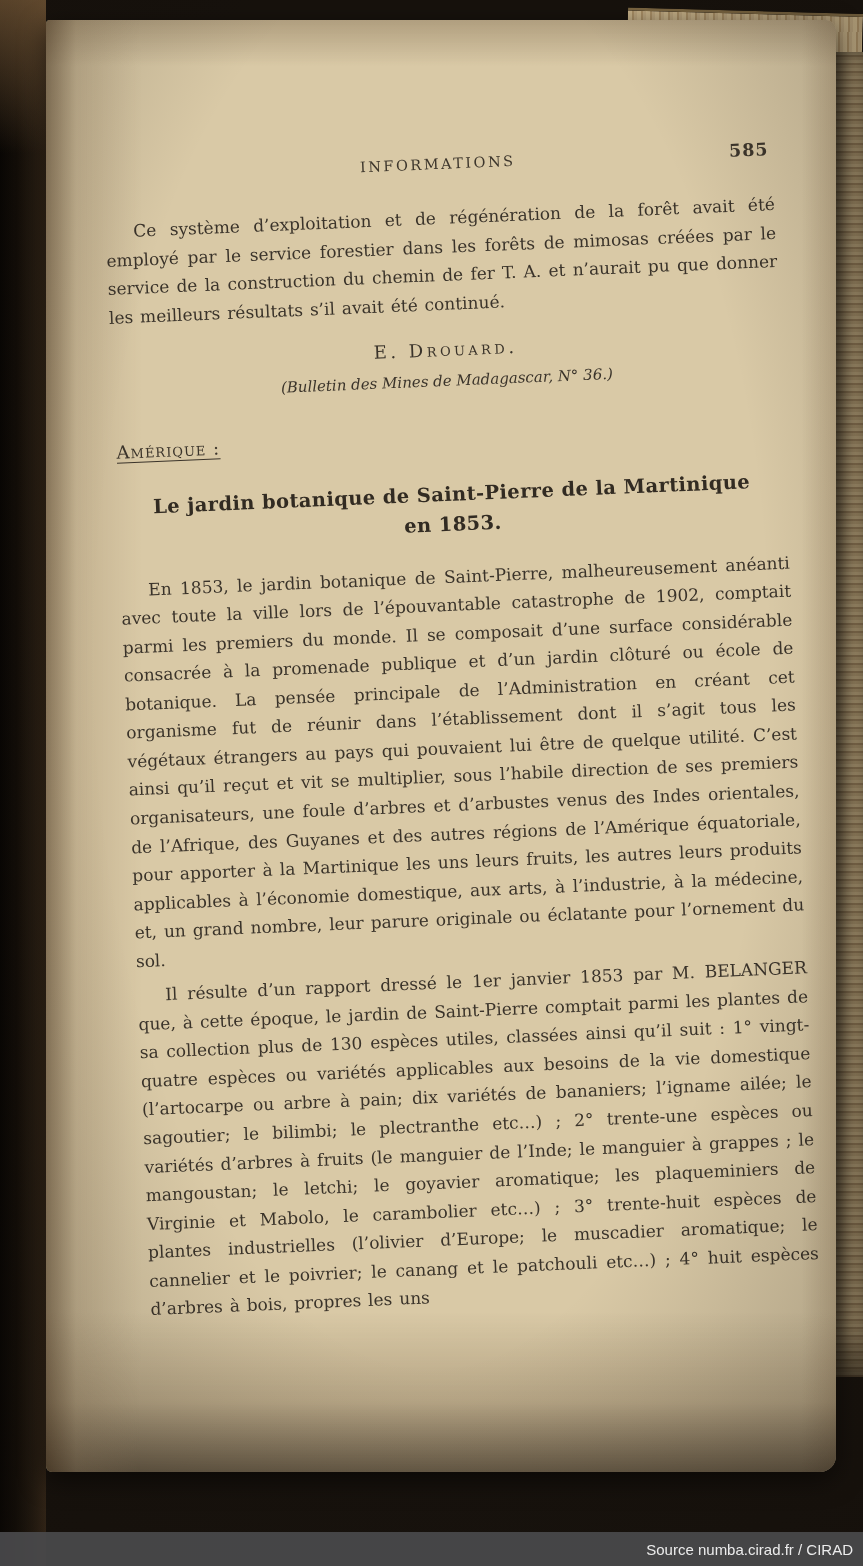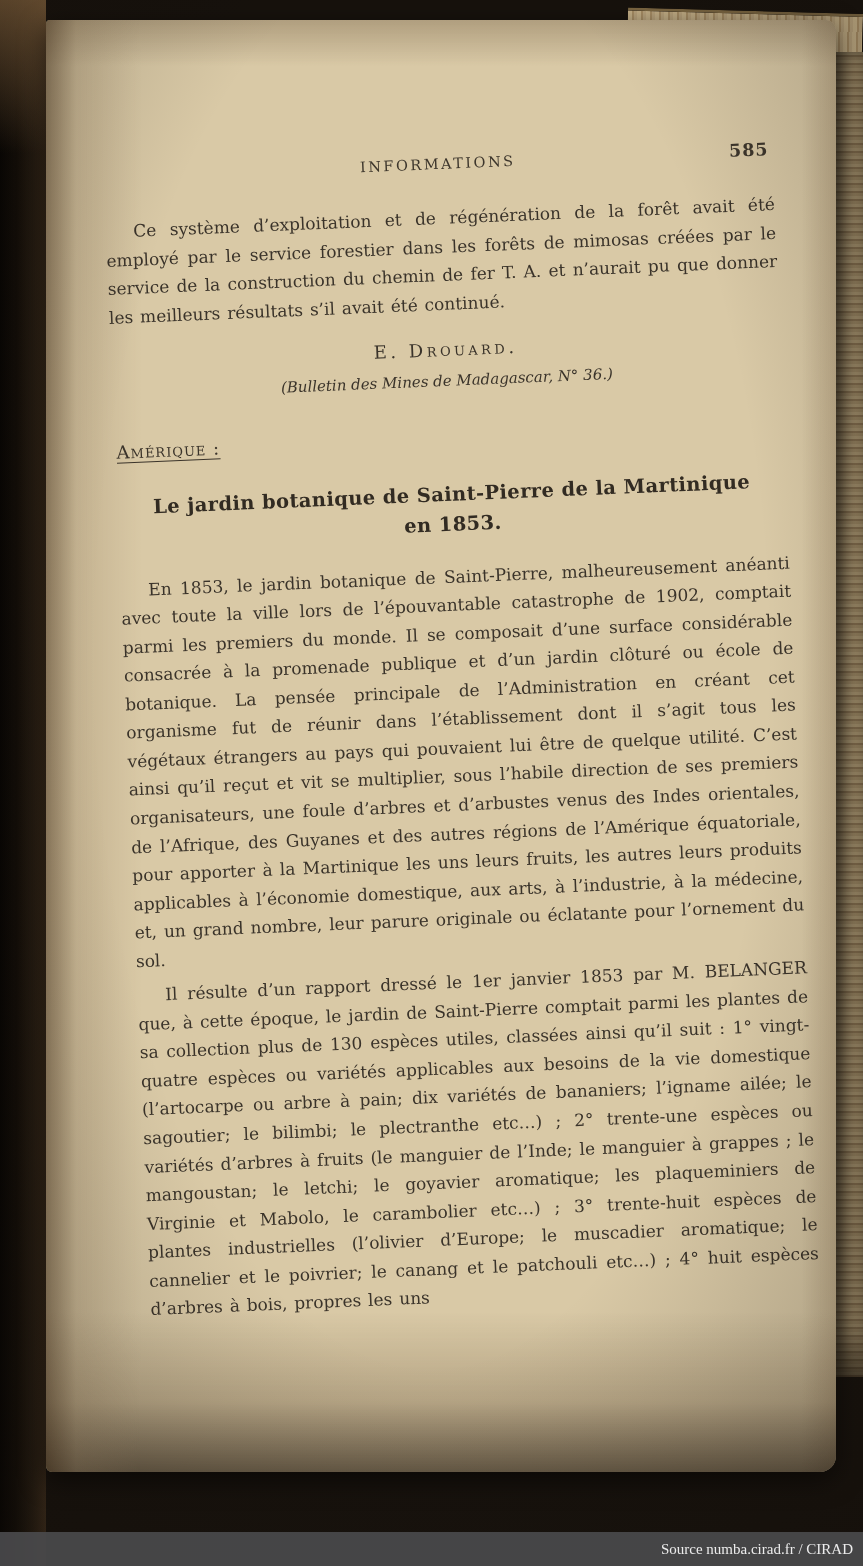--- a/index.html
+++ b/index.html
@@ -94,21 +94,21 @@
   .vignette {
     position: absolute; inset: 0; pointer-events: none;
     background: radial-gradient(ellipse at 50% 42%, rgba(0,0,0,0) 55%, rgba(18,13,8,.28) 100%);
   }
 
   
   .credit-bar {
     position: absolute; left: 0; right: 0; bottom: 0; height: 34px;
     background: rgba(74,74,76,.92);
     color: #ececec;
-    font-family: Liberation Serif, serif; font-size: 15px;
+    font-family: Liberation Sans, sans-serif; font-size: 15px;
     display: flex; align-items: center; justify-content: flex-end;
     padding-right: 10px; box-sizing: border-box;
   }
 </style>
 </head>
 <body>
 
 <div class="photo">
 
   <div class="spine"></div>

